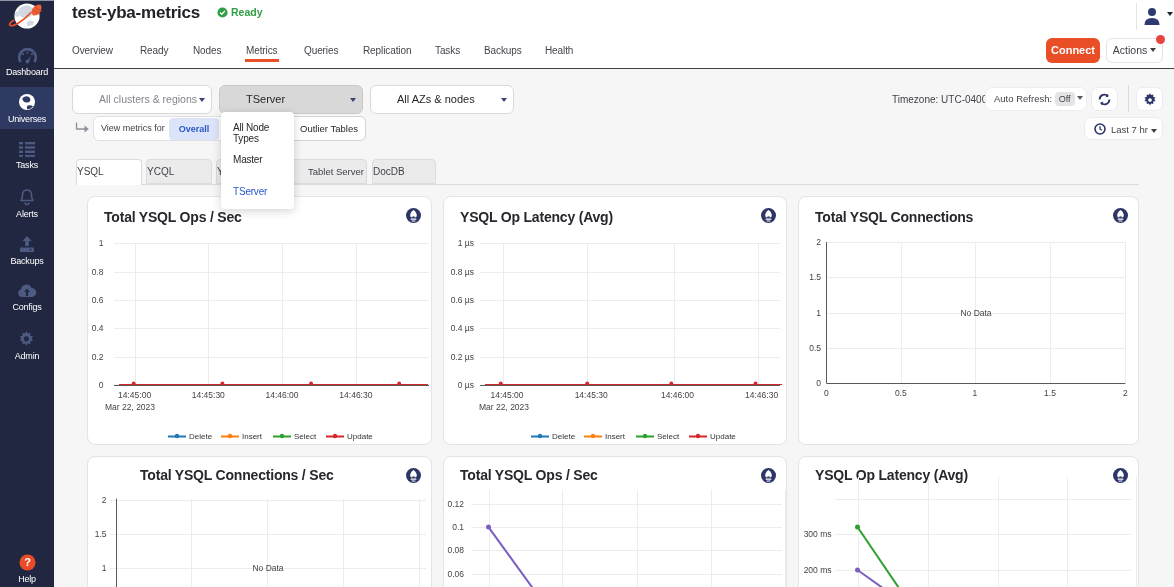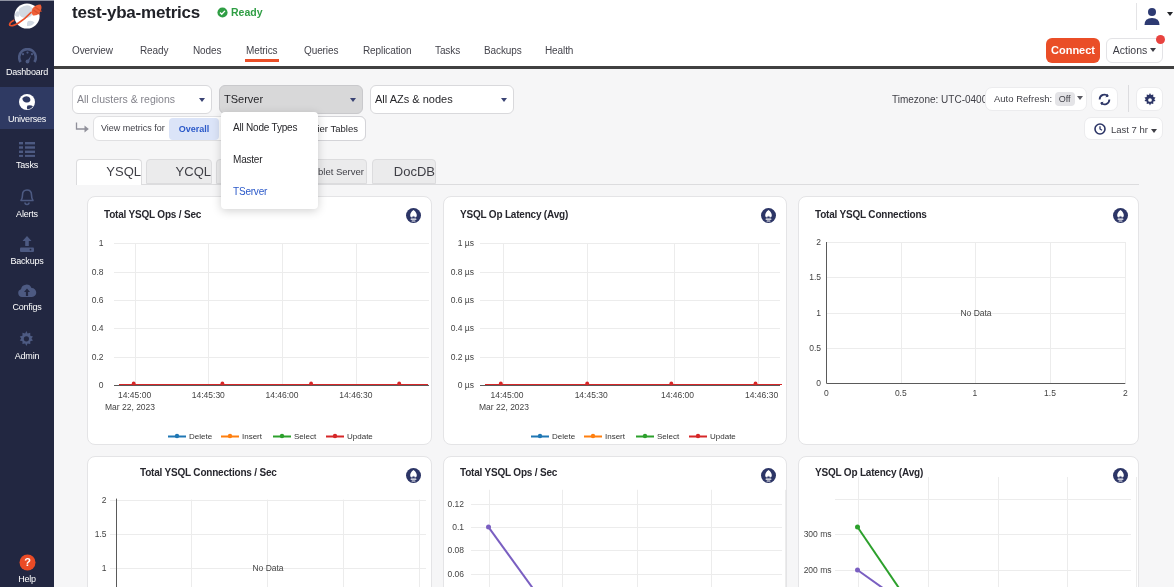--- a/index.html
+++ b/index.html
@@ -7,51 +7,51 @@
   body { font-family:"Liberation Sans", sans-serif; background:#f6f6f7; position:relative; }
   .abs { position:absolute; }
 
   
   #sidebar { position:absolute; left:0; top:0; width:54px; height:587px; background:#222741; z-index:30; border-top:1px solid #8f93a2; }
   .side-item { position:absolute; left:0; width:54px; text-align:center; color:#fff; }
   .side-item .lbl { font-size:9px; letter-spacing:-0.2px; color:#fff; display:block; margin-top:3px; }
   .side-active { position:absolute; left:0; top:86px; width:54px; height:42px; background:#2f3a63; }
 
   
-  #header { position:absolute; left:54px; top:0; width:1120px; height:69px; background:#fff; border-bottom:3px solid #404040; z-index:5; }
+  #header { position:absolute; left:54px; top:0; width:1120px; height:69px; background:#fff; border-bottom:1px solid #404040; z-index:5; }
   #title { position:absolute; left:18px; top:3px; font-size:17px; font-weight:bold; color:#202228; letter-spacing:-0.2px; }
   #ready { position:absolute; left:163px; top:6px; color:#2f9e44; font-size:10.5px; font-weight:bold; white-space:nowrap; }
   .navtab { position:absolute; top:45px; font-size:10px; letter-spacing:-0.1px; color:#44444c; }
   #metricsline { position:absolute; left:191px; top:59px; width:34px; height:3px; background:#ea4e27; }
   #connect { position:absolute; left:992px; top:38px; width:54px; height:25px; background:#ea4e27; border-radius:6px; color:#fff; font-size:11px; font-weight:bold; text-align:center; line-height:25px; }
   #actions { position:absolute; left:1052px; top:38px; width:57px; height:25px; background:#fff; border:1px solid #e3e3e6; border-radius:6px; color:#3c3c44; font-size:10.5px; text-align:center; line-height:23px; }
   #reddot { position:absolute; left:1102px; top:35px; width:9px; height:9px; border-radius:50%; background:#e8433f; }
   #userdivider { position:absolute; left:1082px; top:3px; width:1px; height:27px; background:#e4e4e6; }
 
   
-  .select { position:absolute; top:85px; height:29px; background:#fff; border:1px solid #d9d9dc; border-radius:6px; font-size:11px; line-height:27px; padding-left:4px; color:#27272b; }
+  .select { position:absolute; top:85px; height:29px; background:#fff; border:1px solid #d9d9dc; border-radius:6px; font-size:11px; line-height:27px; padding-left:26px; color:#27272b; }
   .caret { display:inline-block; width:0; height:0; border-left:3.5px solid transparent; border-right:3.5px solid transparent; border-top:4.5px solid #3a4374; position:absolute; right:6px; top:12px; }
   .rbtn { position:absolute; background:#fff; border:1px solid #ececee; border-radius:7px; }
 
   
   #mbar { position:absolute; left:93px; top:116px; width:273px; height:25px; background:#fff; border:1px solid #e0e0e2; border-radius:6px; }
   #overall { position:absolute; left:169px; top:118px; width:50px; height:22px; background:#dbe4f8; border-radius:4px; color:#2b59c9; font-size:9px; text-align:center; line-height:22px; font-weight:bold; }
   #outtables { position:absolute; left:286px; top:116px; width:80px; height:25px; background:#fff; border:1px solid #d4d4d8; border-radius:6px; }
 
   
-  .qtab { position:absolute; top:159px; height:25px; background:#ebebec; border:1px solid #dcdcde; border-radius:4px 4px 0 0; font-size:13px; color:#3f3f46; text-align:right; line-height:24px; }
+  .qtab { position:absolute; top:159px; height:25px; background:#ebebec; border:1px solid #dcdcde; border-radius:4px 4px 0 0; font-size:10px; color:#3f3f46; text-align:left; line-height:24px; }
   #tab-ysql { background:#fff; border-bottom:none; height:26px; z-index:2; position:absolute; }
 
   
   .panel { position:absolute; background:#fff; border:1px solid #e4e4e6; border-radius:8px; }
-  .ptitle { position:absolute; left:16px; top:12px; font-size:10px; font-weight:bold; letter-spacing:-0.2px; color:#27272e; }
+  .ptitle { position:absolute; left:16px; top:12px; font-size:14px; font-weight:bold; letter-spacing:-0.2px; color:#27272e; }
   .picon { position:absolute; right:10px; top:11px; width:15px; height:15px; }
 
   
-  #menu { position:absolute; left:221px; top:112px; width:97px; height:97px; background:#fff; border-radius:4px; box-shadow:0 2px 10px rgba(0,0,0,0.18); z-index:40; }
+  #menu { position:absolute; left:221px; top:112px; width:73px; height:97px; background:#fff; border-radius:4px; box-shadow:0 2px 10px rgba(0,0,0,0.18); z-index:40; }
   #menu div { position:absolute; left:12px; font-size:10px; letter-spacing:-0.2px; color:#27272b; }
 
   svg { display:block; }
   text { font-family:"Liberation Sans", sans-serif; }
 </style>
 </head>
 <body>
 
 <div id="sidebar">
   <div class="side-active"></div>

